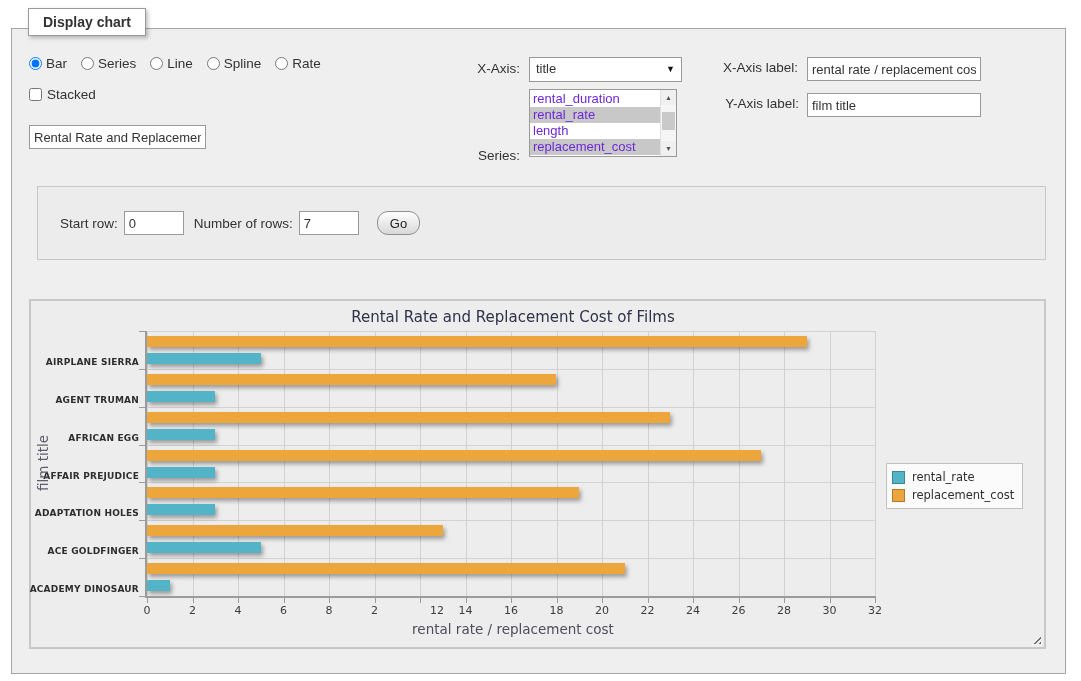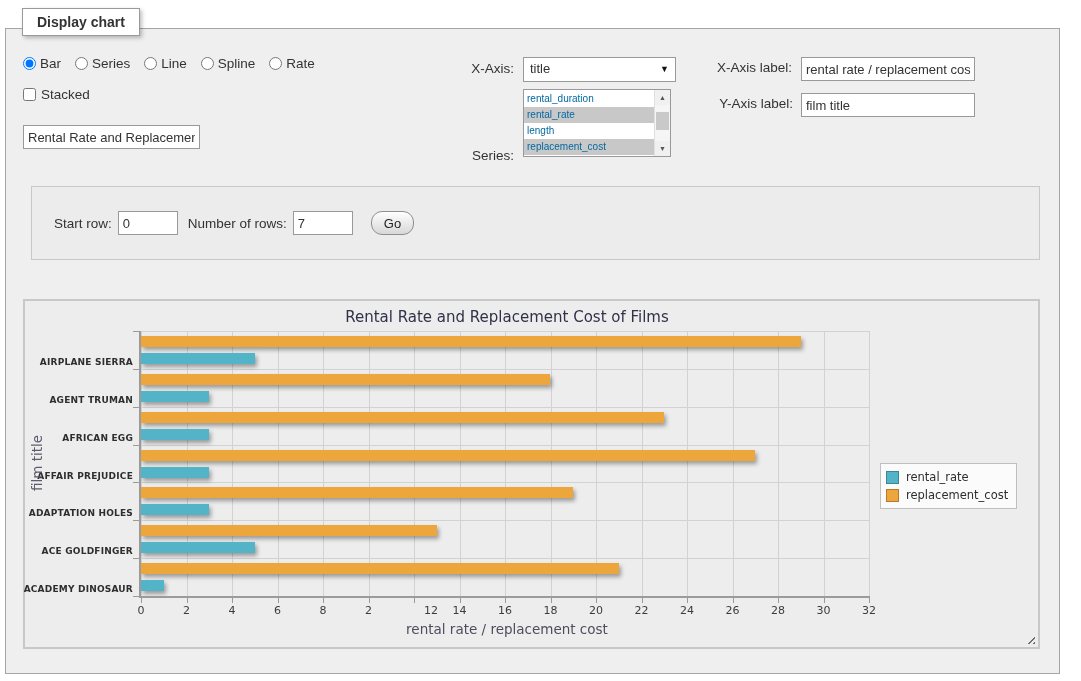--- a/index.html
+++ b/index.html
@@ -1,17 +1,17 @@
 <!DOCTYPE html>
 <html><head>
 <meta charset="utf-8">
 <style>
   * { box-sizing: border-box; }
   html,body { margin:0; padding:0; background:#ffffff; font-family:"Liberation Sans", sans-serif; }
-  .page { padding:28px 13px 7px 5px; width:1000px; }
+  .page { padding:28px 13px 7px 11px; width:1000px; }
 
   
   .fieldset { position:relative; width:1055px; height:646px; background:#efefef; border:1px solid #a5a5a5; }
   .legend-box { position:absolute; top:-21px; left:16px; background:#ffffff; border:1px solid #9a9a9a;
                 padding:5px 14px; font-size:14px; font-weight:bold; color:#333;
                 box-shadow:2px 2px 4px rgba(0,0,0,0.25); z-index:3; }
 
   
   .controls { position:relative; height:152px; }
   .radio-row { position:absolute; left:17px; top:27px; display:flex; gap:14px; font-size:13.5px; color:#333; }
@@ -30,21 +30,21 @@
   .xlabel-lbl { left:699px; top:31px; width:87px; }
   .ylabel-lbl { left:700px; top:67px; width:87px; }
 
   .select { position:absolute; left:517px; top:28px; width:153px; height:25px; background:#fff;
             border:1px solid #999; font-size:13px; color:#333; padding:3px 6px; cursor:default; }
   .sel-arrow { position:absolute; right:6px; top:6px; font-size:9px; color:#111; }
 
   .listbox { position:absolute; left:517px; top:60px; width:148px; height:68px; background:#fff;
              border:1px solid #999; display:flex; overflow:hidden; }
   .list-options { flex:1; padding-top:1px; }
-  .opt { font-size:10px; color:#0369a1; line-height:16px; padding:0 3px; white-space:nowrap; }
+  .opt { font-size:13px; color:#6d28d9; line-height:16px; padding:0 3px; white-space:nowrap; }
   .opt.sel { background:#c8c8c8; }
   .list-scrollbar { width:16px; display:flex; flex-direction:column; background:#f5f5f5; border-left:1px solid #e0e0e0; }
   .sb-btn { height:15px; background:#f0f0f0; color:#555; font-size:7px; text-align:center; line-height:15px; }
   .sb-track { flex:1; position:relative; }
   .sb-thumb { position:absolute; top:7px; left:1px; width:13px; height:18px; background:#c9c9c9; }
 
   .input-xlabel { position:absolute; left:795px; top:28px; width:174px; }
   .input-ylabel { position:absolute; left:795px; top:64px; width:174px; }
 
   

